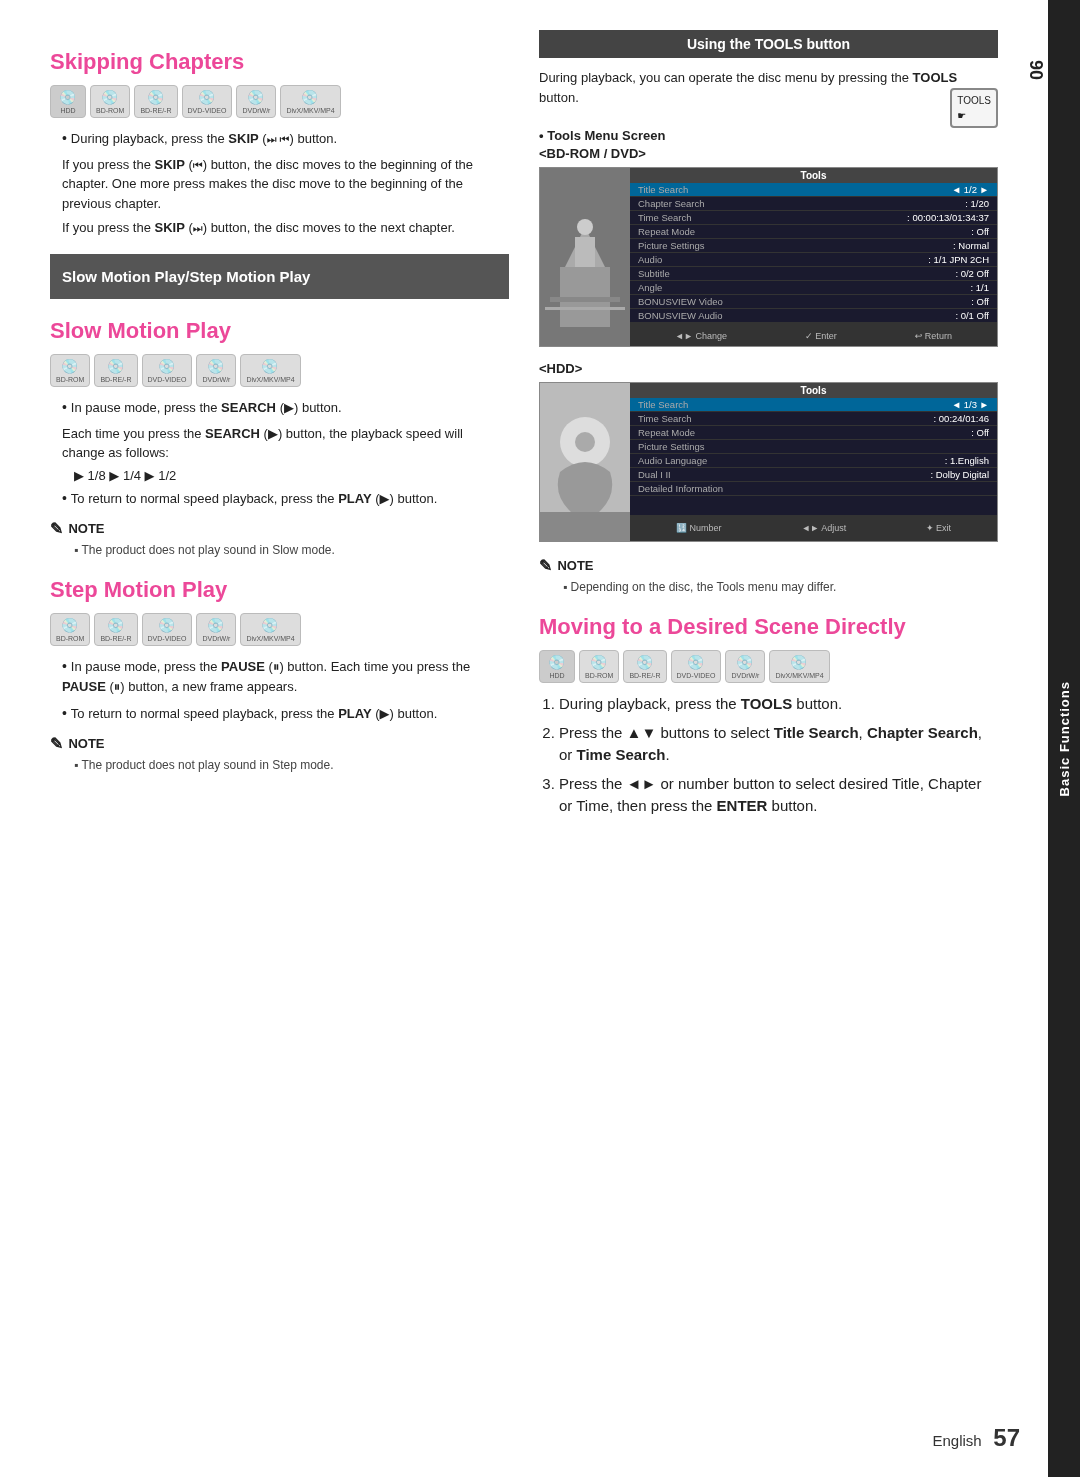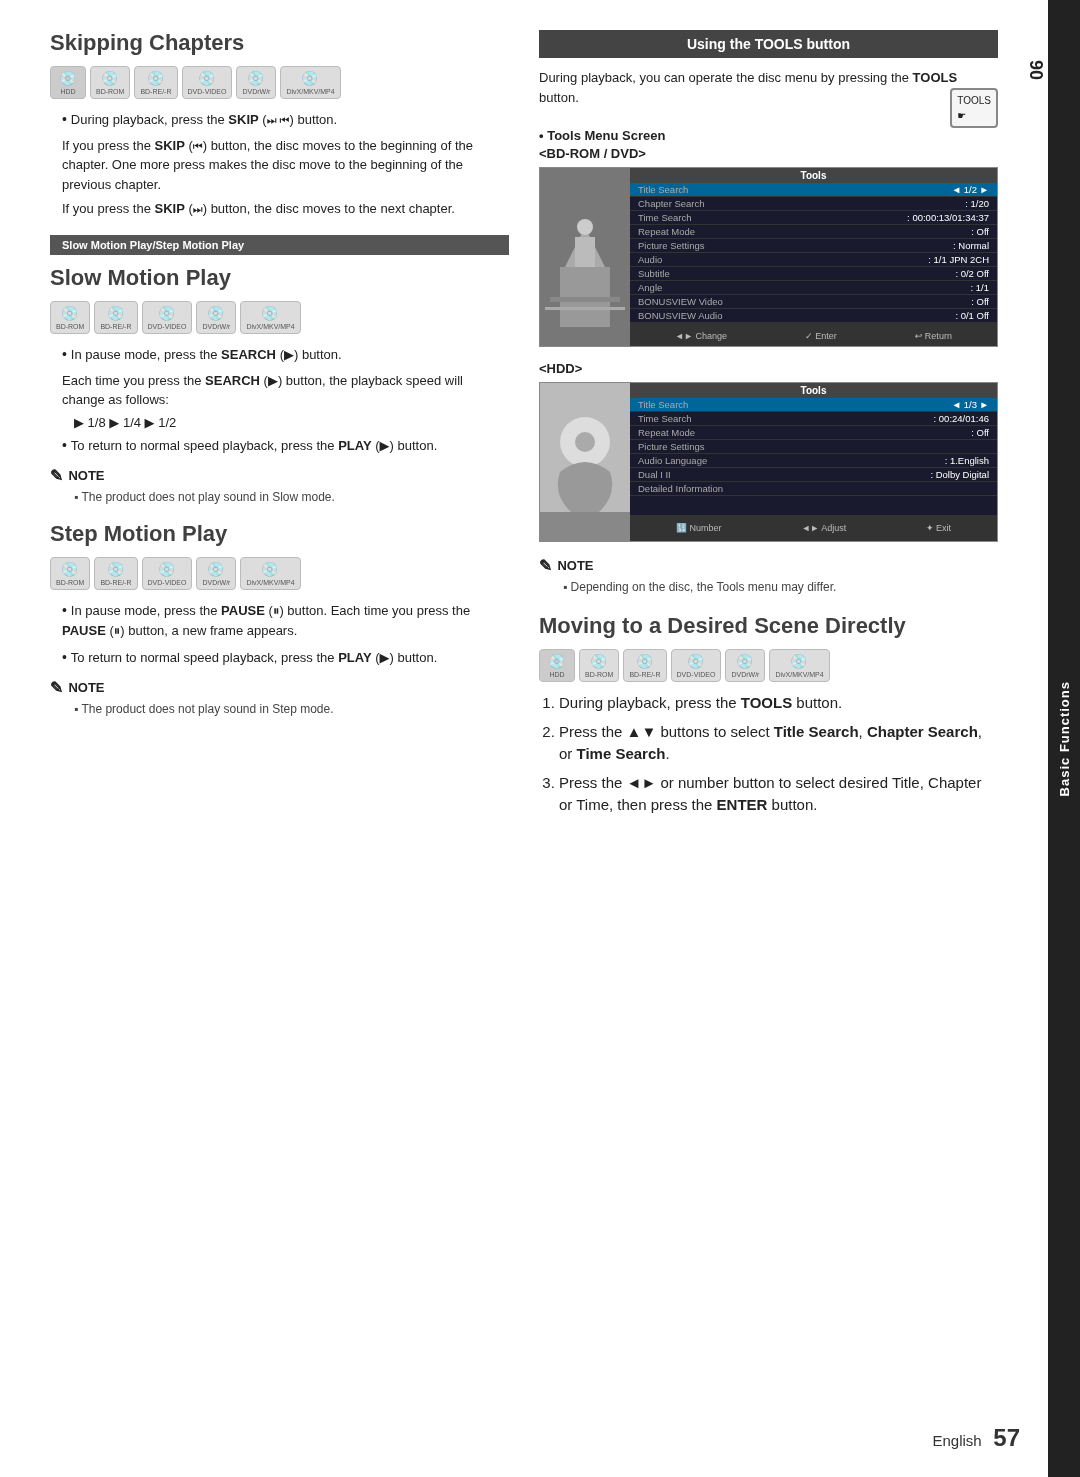--- a/index.html
+++ b/index.html
@@ -56,22 +56,23 @@
     }
     .right-col {
       flex: 1;
       min-width: 0;
     }
 
     
     .section-title {
       font-size: 22px;
       font-weight: bold;
-      color: #404040;
+      color: #ec4899;
       margin-bottom: 10px;
+      margin-top: 19px;
     }
 
     
     .icon-bar {
       display: flex;
       gap: 4px;
       margin-bottom: 10px;
       margin-top: 8px;
     }
     .icon-btn {
@@ -117,23 +118,23 @@
       font-size: 13px;
     }
 
     
     .bold { font-weight: bold; }
 
     
     .subheader-bar {
       background: #555;
       color: #fff;
-      font-size: 11px;
-      font-weight: bold;
-      padding: 4px 12px;
+      font-size: 15px;
+      font-weight: bold;
+      padding: 14px 12px;
       margin-bottom: 10px;
       margin-top: 8px;
     }
 
     
     .note-block {
       margin-top: 10px;
       margin-bottom: 8px;
     }
     .note-title {

